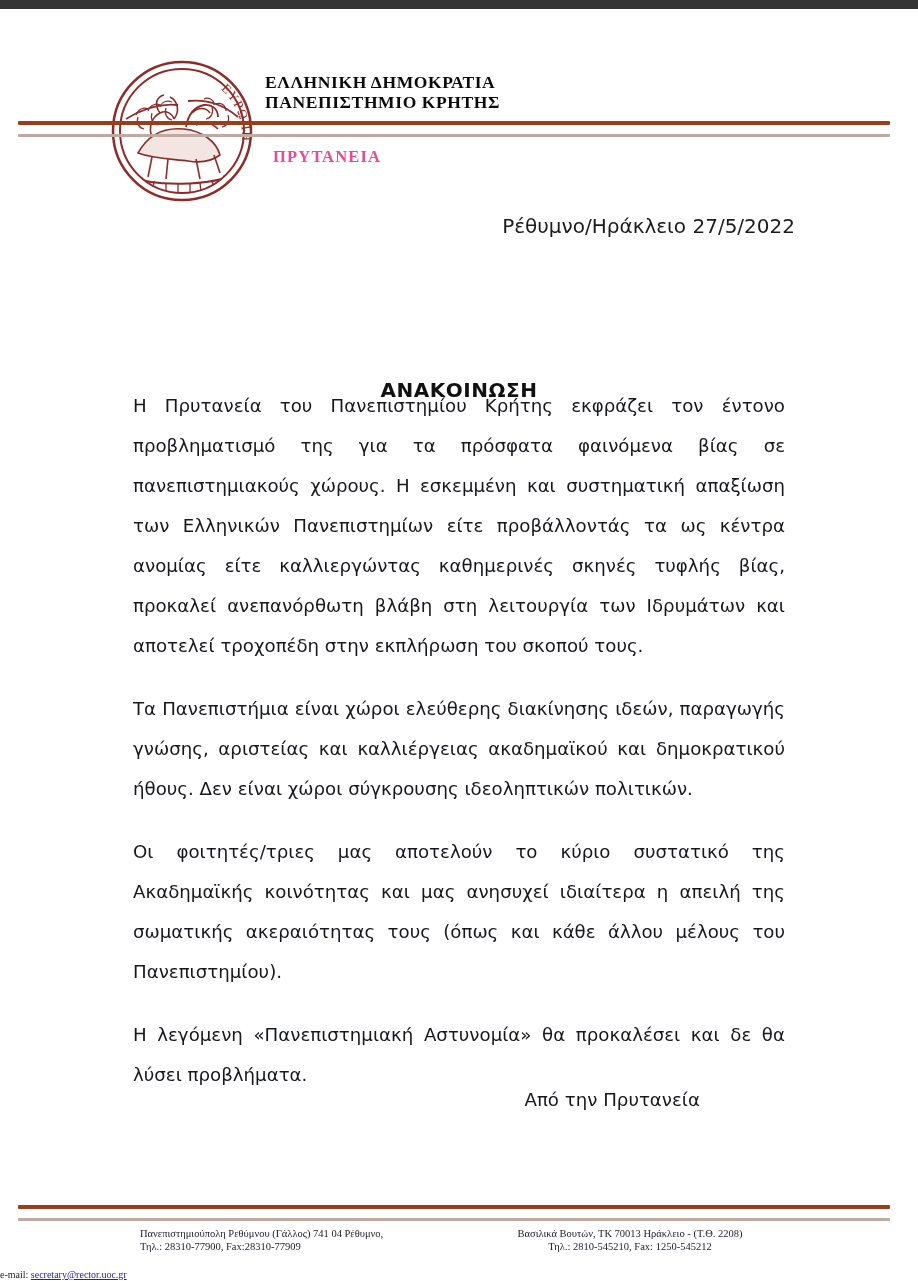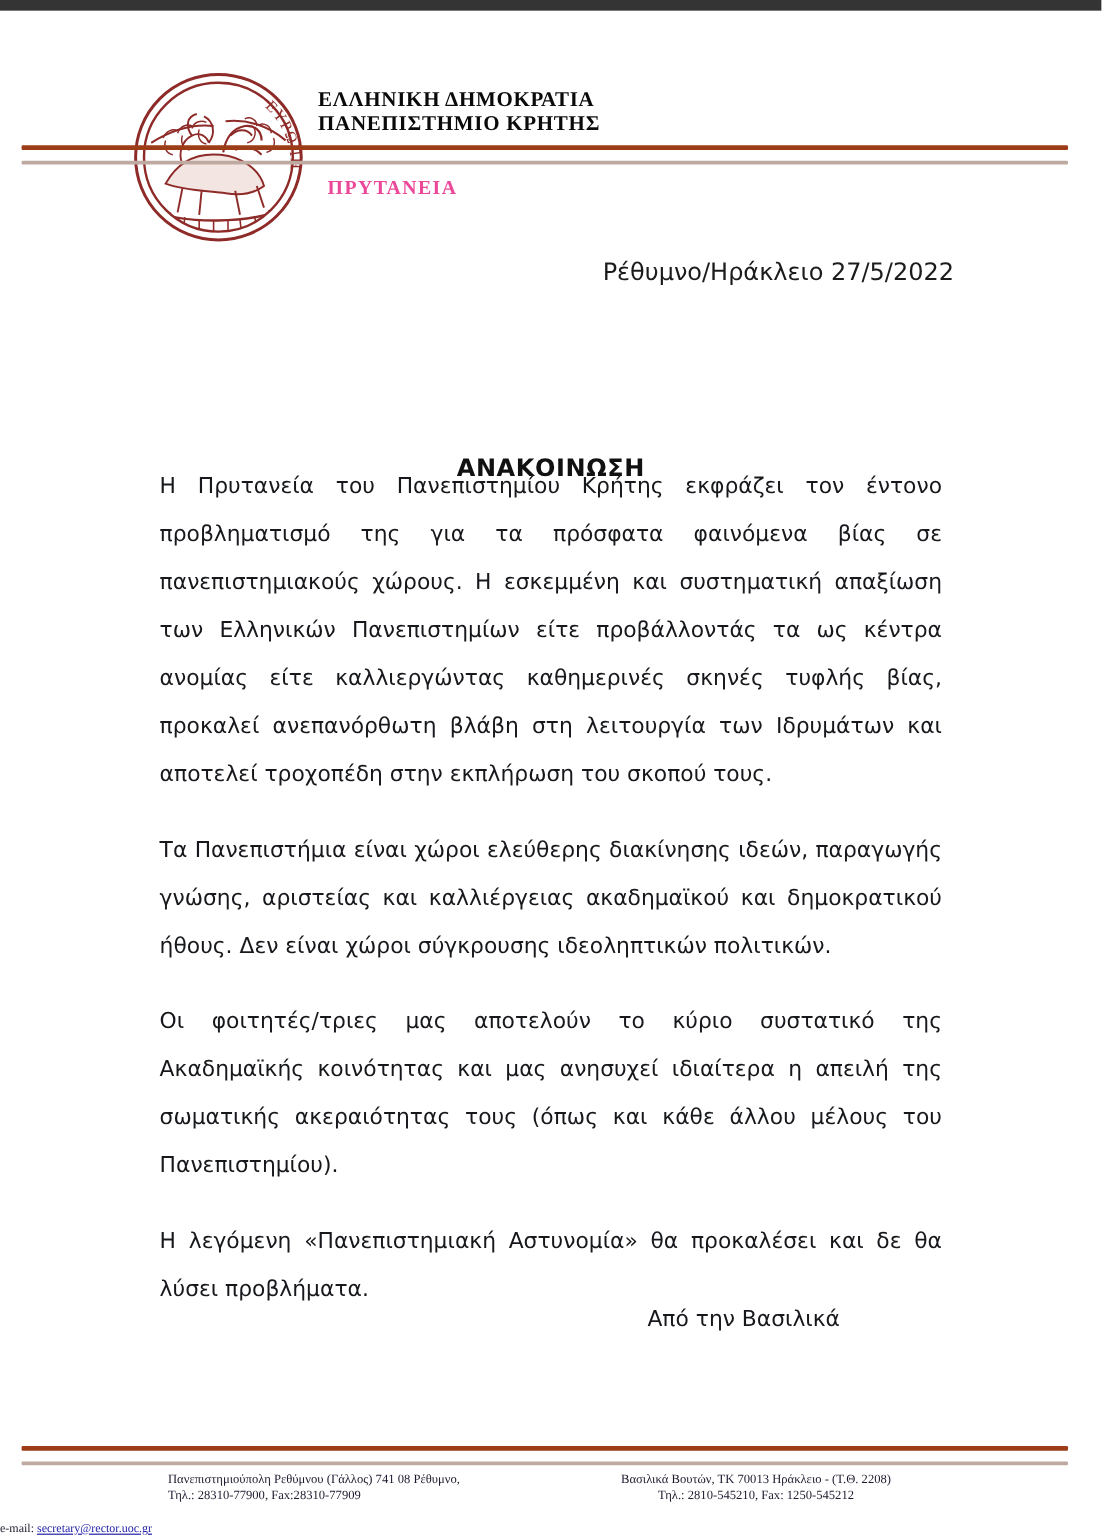--- a/index.html
+++ b/index.html
@@ -271,31 +271,31 @@
 
   <div class="doc-title">ΑΝΑΚΟΙΝΩΣΗ</div>
 
   <div class="body-block">
     <p class="para">Η Πρυτανεία του Πανεπιστημίου Κρήτης εκφράζει τον έντονο προβληματισμό της για τα πρόσφατα φαινόμενα βίας σε πανεπιστημιακούς χώρους. Η εσκεμμένη και συστηματική απαξίωση των Ελληνικών Πανεπιστημίων είτε προβάλλοντάς τα ως κέντρα ανομίας είτε καλλιεργώντας καθημερινές σκηνές τυφλής βίας, προκαλεί ανεπανόρθωτη βλάβη στη λειτουργία των Ιδρυμάτων και αποτελεί τροχοπέδη στην εκπλήρωση του σκοπού τους.</p>
     <p class="para">Τα Πανεπιστήμια είναι χώροι ελεύθερης διακίνησης ιδεών, παραγωγής γνώσης, αριστείας και καλλιέργειας ακαδημαϊκού και δημοκρατικού ήθους. Δεν είναι χώροι σύγκρουσης ιδεοληπτικών  πολιτικών.</p>
     <p class="para">Οι φοιτητές/τριες μας αποτελούν το κύριο συστατικό της Ακαδημαϊκής κοινότητας και μας ανησυχεί ιδιαίτερα η απειλή της σωματικής ακεραιότητας τους (όπως και κάθε άλλου μέλους του Πανεπιστημίου).</p>
     <p class="para">Η λεγόμενη «Πανεπιστημιακή Αστυνομία» θα προκαλέσει και δε θα λύσει προβλήματα.</p>
   </div>
 
-  <div class="signoff">Από την Βασιλικά</div>
+  <div class="signoff">Από την Πρυτανεία</div>
 
   <div class="rule-group footer-rules">
     <div class="rule-dark"></div>
     <div class="rule-light"></div>
   </div>
 
   <div class="footer">
     <div class="footer-cols">
       <div class="footer-col-left">
-        <div class="l1">Πανεπιστημιούπολη Ρεθύμνου (Γάλλος) 741 08 Ρέθυμνο,</div>
+        <div class="l1">Πανεπιστημιούπολη Ρεθύμνου (Γάλλος) 741 04 Ρέθυμνο,</div>
         <div class="l2">Τηλ.: 28310-77900, Fax:28310-77909</div>
       </div>
       <div class="footer-col-right">
         <div class="l1">Βασιλικά Βουτών, ΤΚ 70013  Ηράκλειο  -  (Τ.Θ. 2208)</div>
         <div class="l2">Τηλ.: 2810-545210, Fax: 1250-545212</div>
       </div>
     </div>
     <div class="footer-email">
       <span>e-mail:</span>
       <a href="#">secretary@rector.uoc.gr</a>

